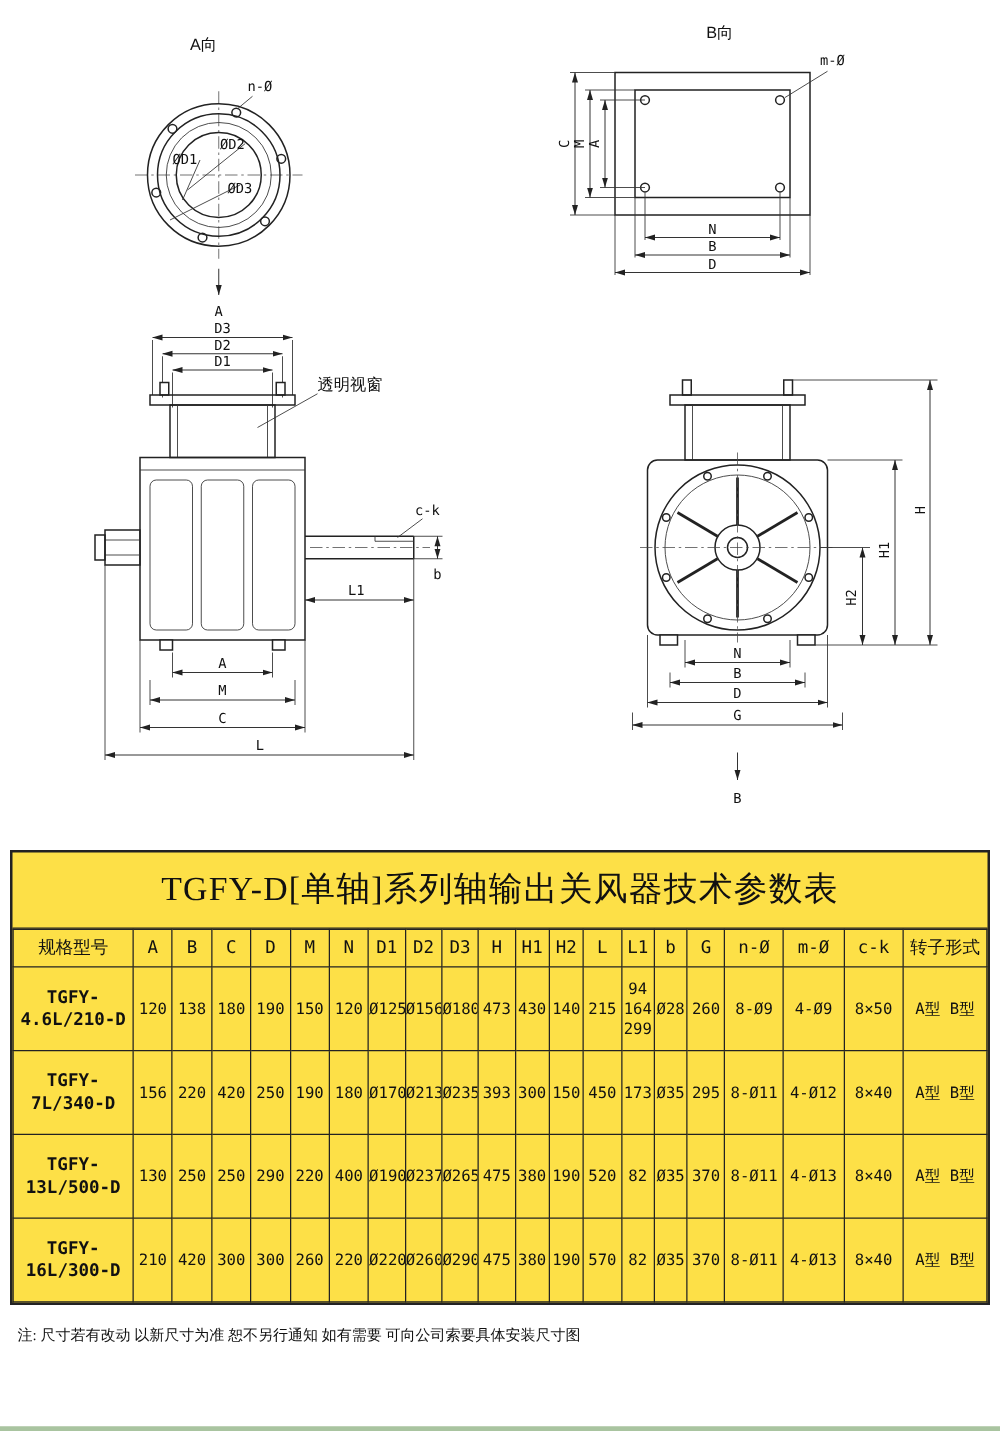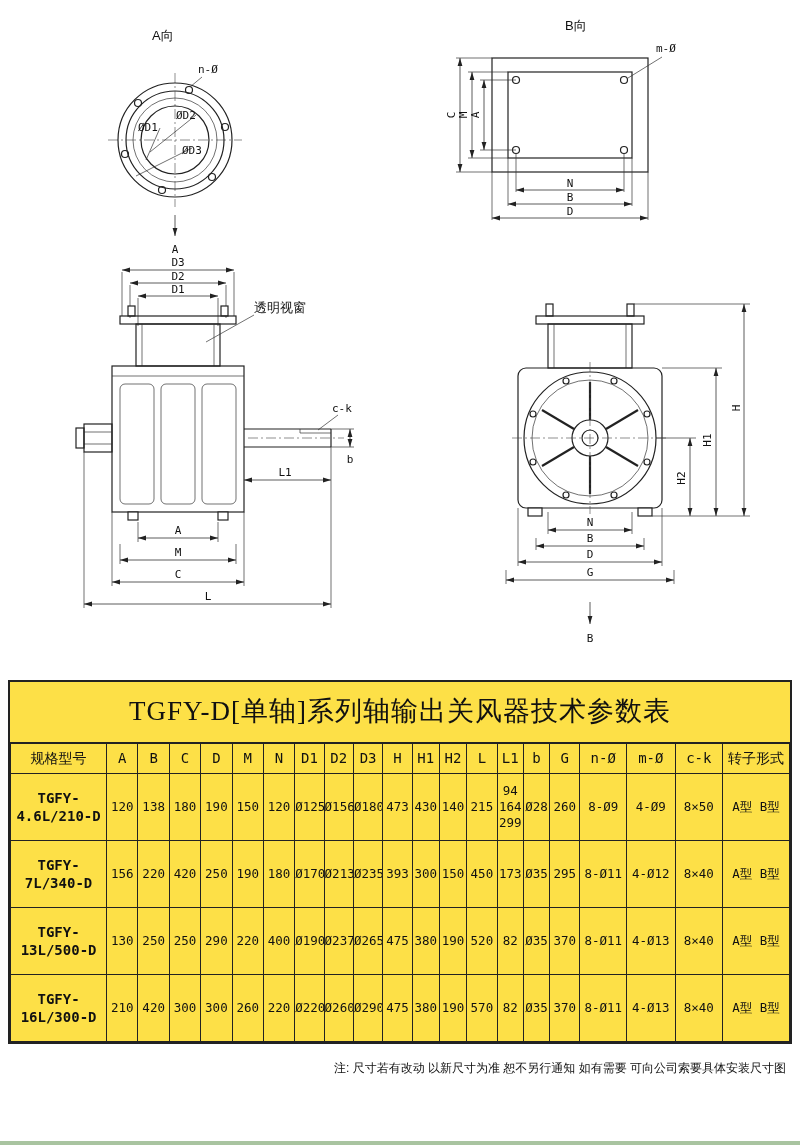--- a/index.html
+++ b/index.html
@@ -28,21 +28,21 @@
     padding:11px 0 13px 0; border-bottom:1px solid #222;
     font-family:"Liberation Serif", serif;
   }
   table { width:100%; border-collapse:collapse; table-layout:fixed;
           font-family:"DejaVu Sans Mono", monospace; }
   th, td { border:1px solid #222; text-align:center; vertical-align:middle;
            padding:1px 0; white-space:pre-line; line-height:1.3; overflow:hidden; }
   th { font-size:14px; font-weight:normal; height:30px; }
   tbody td { height:67px; font-size:12.5px; }
   tbody td:first-child { font-size:14px;font-weight:bold; }
-  .note { margin:16px 14px 0 14px; font-size:12px; font-family:Liberation Sans, sans-serif;text-align:right; }
+  .note { margin:16px 14px 0 14px; font-size:12px; font-family:Liberation Serif, serif; }
   .bottom-strip { position:absolute; left:0; bottom:0; width:800px; height:4px; background:#a9c4a0; }
 </style>
 </head>
 <body>
 
 <svg class="drawing-area" viewBox="0 0 800 668">
   <defs>
     <marker id="arr-e" markerWidth="12" markerHeight="10" refX="10" refY="4" orient="auto">
       <path d="M0,1 L10,4 L0,7 z" fill="#222"></path>
     </marker>

